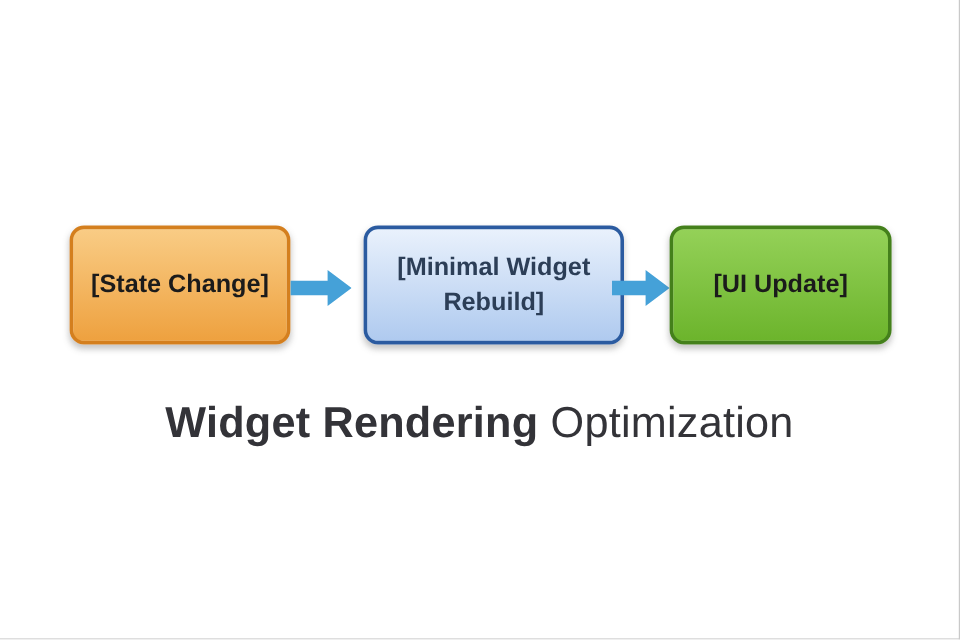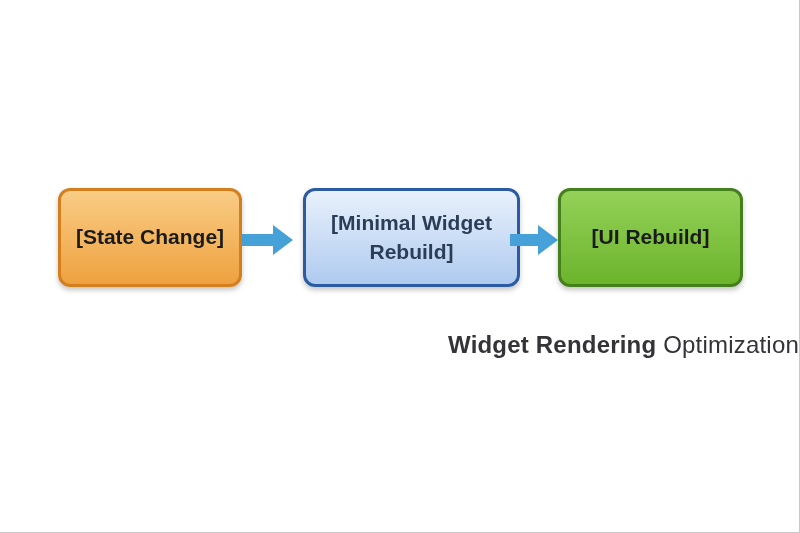--- a/index.html
+++ b/index.html
@@ -47,22 +47,22 @@
     height: 30px;
     display: block;
   }
   .flow-arrow--1 { left: 242px; width: 51px; }
   .flow-arrow--2 { left: 510px; width: 48px; }
   .caption {
     position: absolute;
     left: 0;
     top: 331px;
     width: 100%;
-    text-align: right;
-    font-size: 24px;
+    text-align: center;
+    font-size: 36px;
     color: #333338;
     letter-spacing: 0.2px;
   }
   .caption .bold { font-weight: 700; }
   .caption .regular { font-weight: 400; }
 </style>
 </head>
 <body>
 
 <div class="canvas">
@@ -80,21 +80,21 @@
     <div class="node node--minimal-widget" style="background: linear-gradient(rgb(233, 241, 252), rgb(175, 202, 239)); border-color: rgb(43, 91, 160); color: rgb(44, 62, 87);">
       <span class="node-label">[Minimal Widget
 Rebuild]</span>
     </div>
 
     <svg class="flow-arrow flow-arrow--2" viewBox="0 0 48 30" width="48" height="30">
       <polygon points="0,9 28,9 28,0 48,15 28,30 28,21 0,21" fill="#45A1D8"></polygon>
     </svg>
 
     <div class="node node--ui-update" style="background: linear-gradient(rgb(148, 209, 88), rgb(108, 180, 44)); border-color: rgb(68, 128, 27); color: rgb(27, 27, 27);">
-      <span class="node-label">[UI Rebuild]</span>
+      <span class="node-label">[UI Update]</span>
     </div>
 
   </div>
 
   <div class="caption" style="color: rgb(51, 51, 56);">
     <span class="bold">Widget Rendering</span>
     <span class="regular">Optimization</span>
   </div>
 
 </div>

